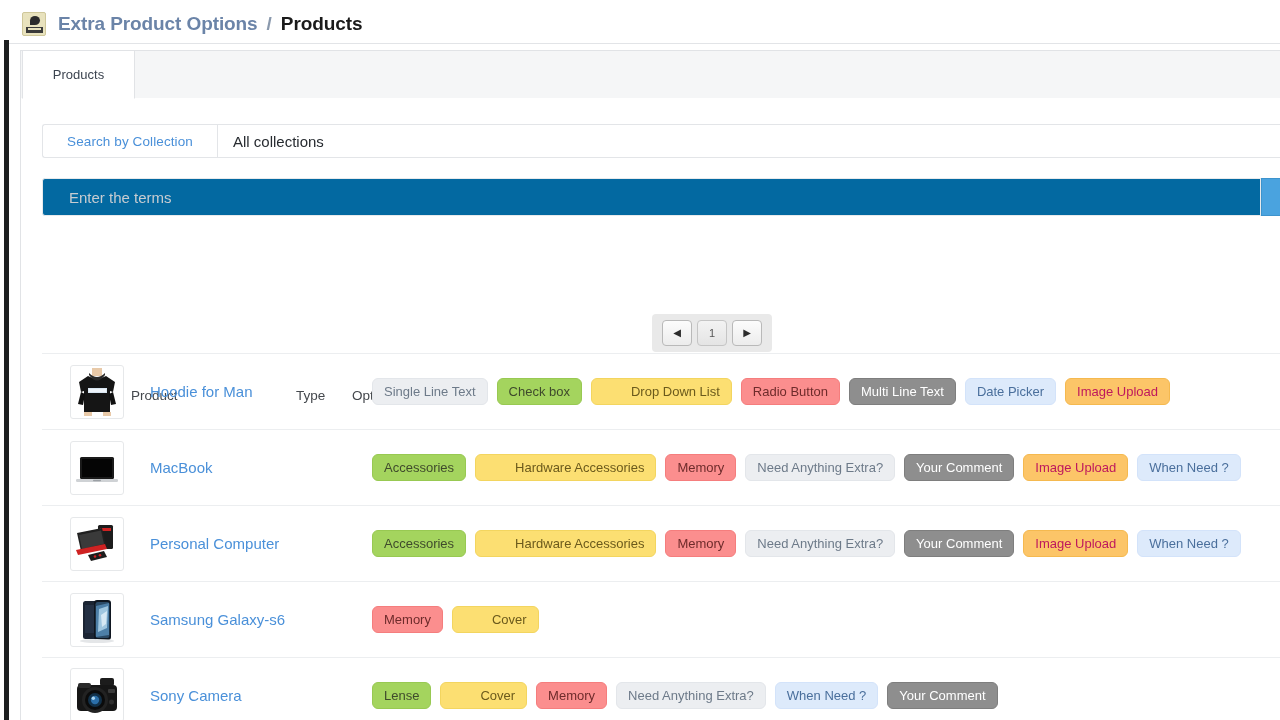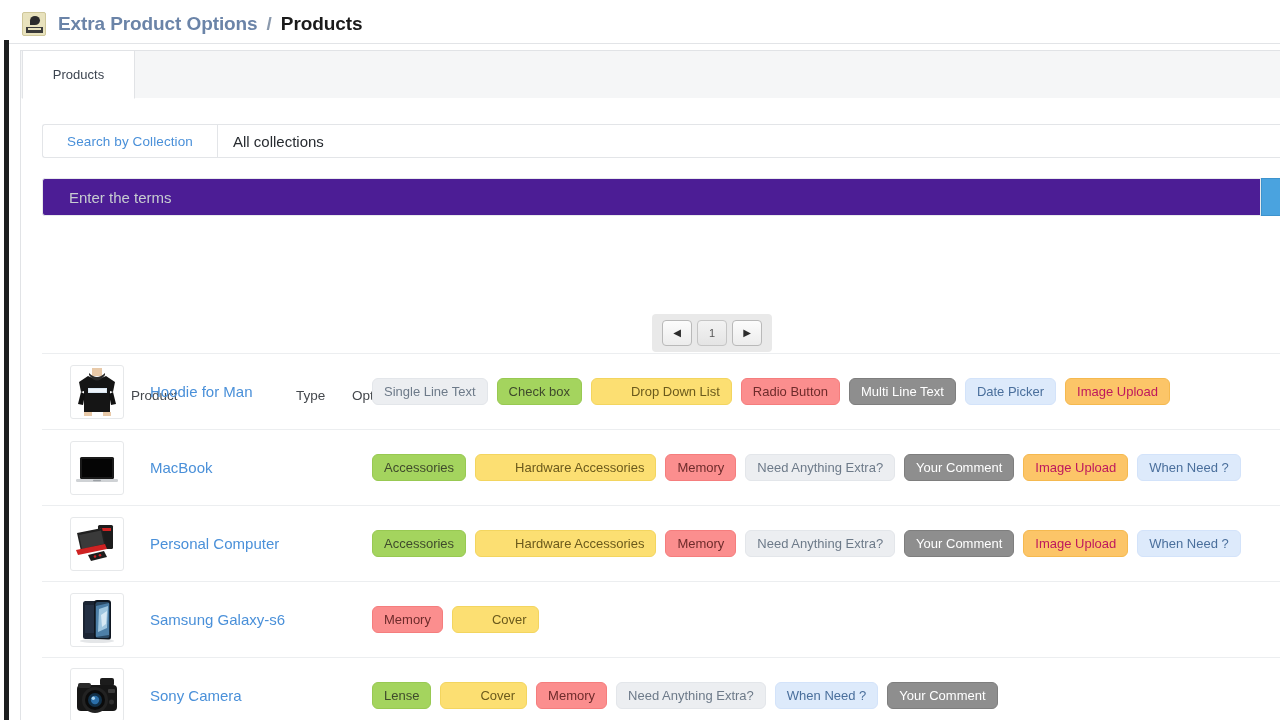--- a/index.html
+++ b/index.html
@@ -168,21 +168,21 @@
   #search-row {
     position: absolute;
     left: 21px; top: 80px;
     width: 1285px; height: 38px;
     display: flex;
   }
   #search-input {
     width: 1219px;
     height: 38px;
     border: 1px solid #e8eaec;
-    background: #4c1d95;
+    background: #0369a1;
     display: flex;
     align-items: center;
     padding-left: 26px;
     font-size: 15px;
     color: #c7ccd1;
     border-radius: 3px 0 0 3px;
   }
   #search-button {
     width: 66px;
     height: 38px;

